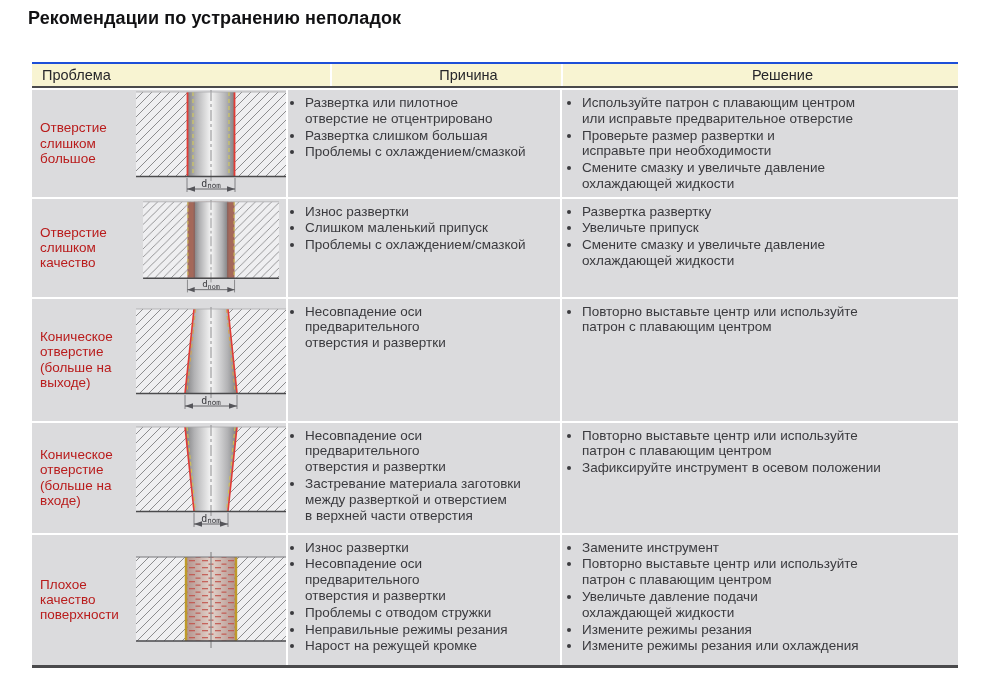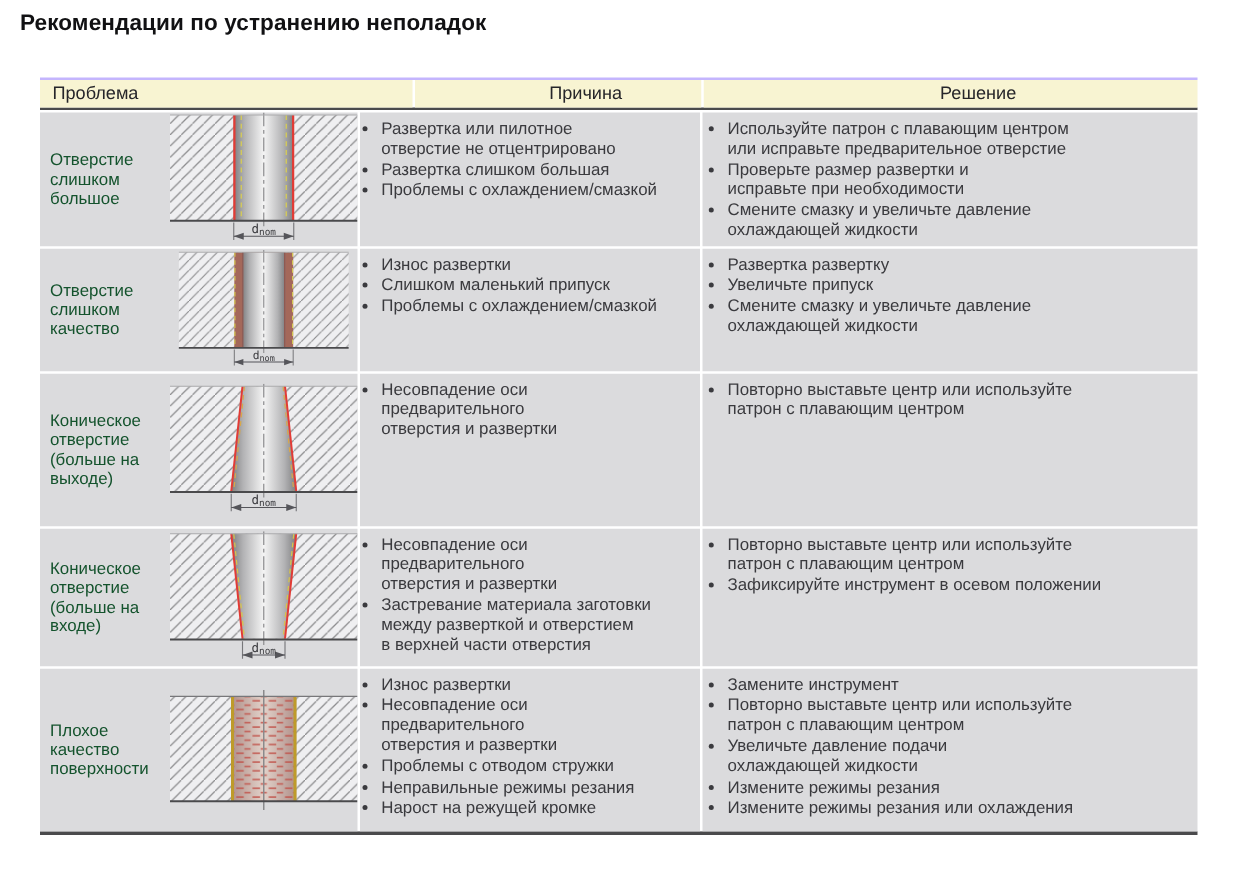--- a/index.html
+++ b/index.html
@@ -3,27 +3,27 @@
 <meta charset="utf-8">
 <style>
   * { box-sizing: border-box; }
   html,body { margin:0; padding:0; }
   body {
     width: 990px; height: 697px; background: #FFFFFF;
     font-family: "Liberation Sans", "DejaVu Sans", sans-serif;
     position: relative; overflow: hidden;
   }
   .page-title {
-    position: absolute; left: 16px; top: 8px;
+    position: absolute; left: 28px; top: 8px;
     font-size: 18px; font-weight: bold; color: #111113;
     letter-spacing: 0.1px;
   }
   .tbl {
     position: absolute; left: 32px; top: 62px; width: 926px;
-    border-top: 2px solid #c4b5fd;
+    border-top: 2px solid #1d4ed8;
   }
   .thead {
     display: grid; grid-template-columns: 298px 229px 1fr; gap: 2px;
     background: #FFFFFF; border-bottom: 2px solid #4A4A4C;
   }
   .th {
     background: #F8F4D2; height: 22px; display: flex; align-items: center;
     font-size: 14.5px; color: #26262A; padding-left: 44px;
   }
   .th.first { padding-left: 10px; justify-content: flex-start; }
@@ -35,21 +35,21 @@
   .row { display: grid; grid-template-columns: 254px 272px 1fr; gap: 2px; background: #FFFFFF; }
   .row.r1 { min-height: 106px; }
   .row.r2 { min-height: 98px; }
   .row.r3 { min-height: 122px; }
   .row.r4 { min-height: 110px; }
   .row.r5 { min-height: 130px; }
   .cell { background: #DBDBDD; }
   .problem-cell { display: flex; align-items: center; }
   .problem-label {
     flex: 0 0 104px; padding-left: 8px;
-    font-size: 13.5px; line-height: 1.14; color: #14532d;
+    font-size: 13.5px; line-height: 1.14; color: #b91c1c;
   }
   .illus { flex: 0 0 150px; display: flex; align-items: center; justify-content: center; }
   .illus svg { display: block; }
   svg.fit { height: 96px; }
   .list-cell { padding: 5px 0 4px 0; }
   .list-cell ul {
     margin: 0; padding-left: 17px;
     font-size: 13.5px; line-height: 1.17; color: #3A3A3E;
   }
   .solution-cell ul { padding-left: 20px; max-width: 380px; }

